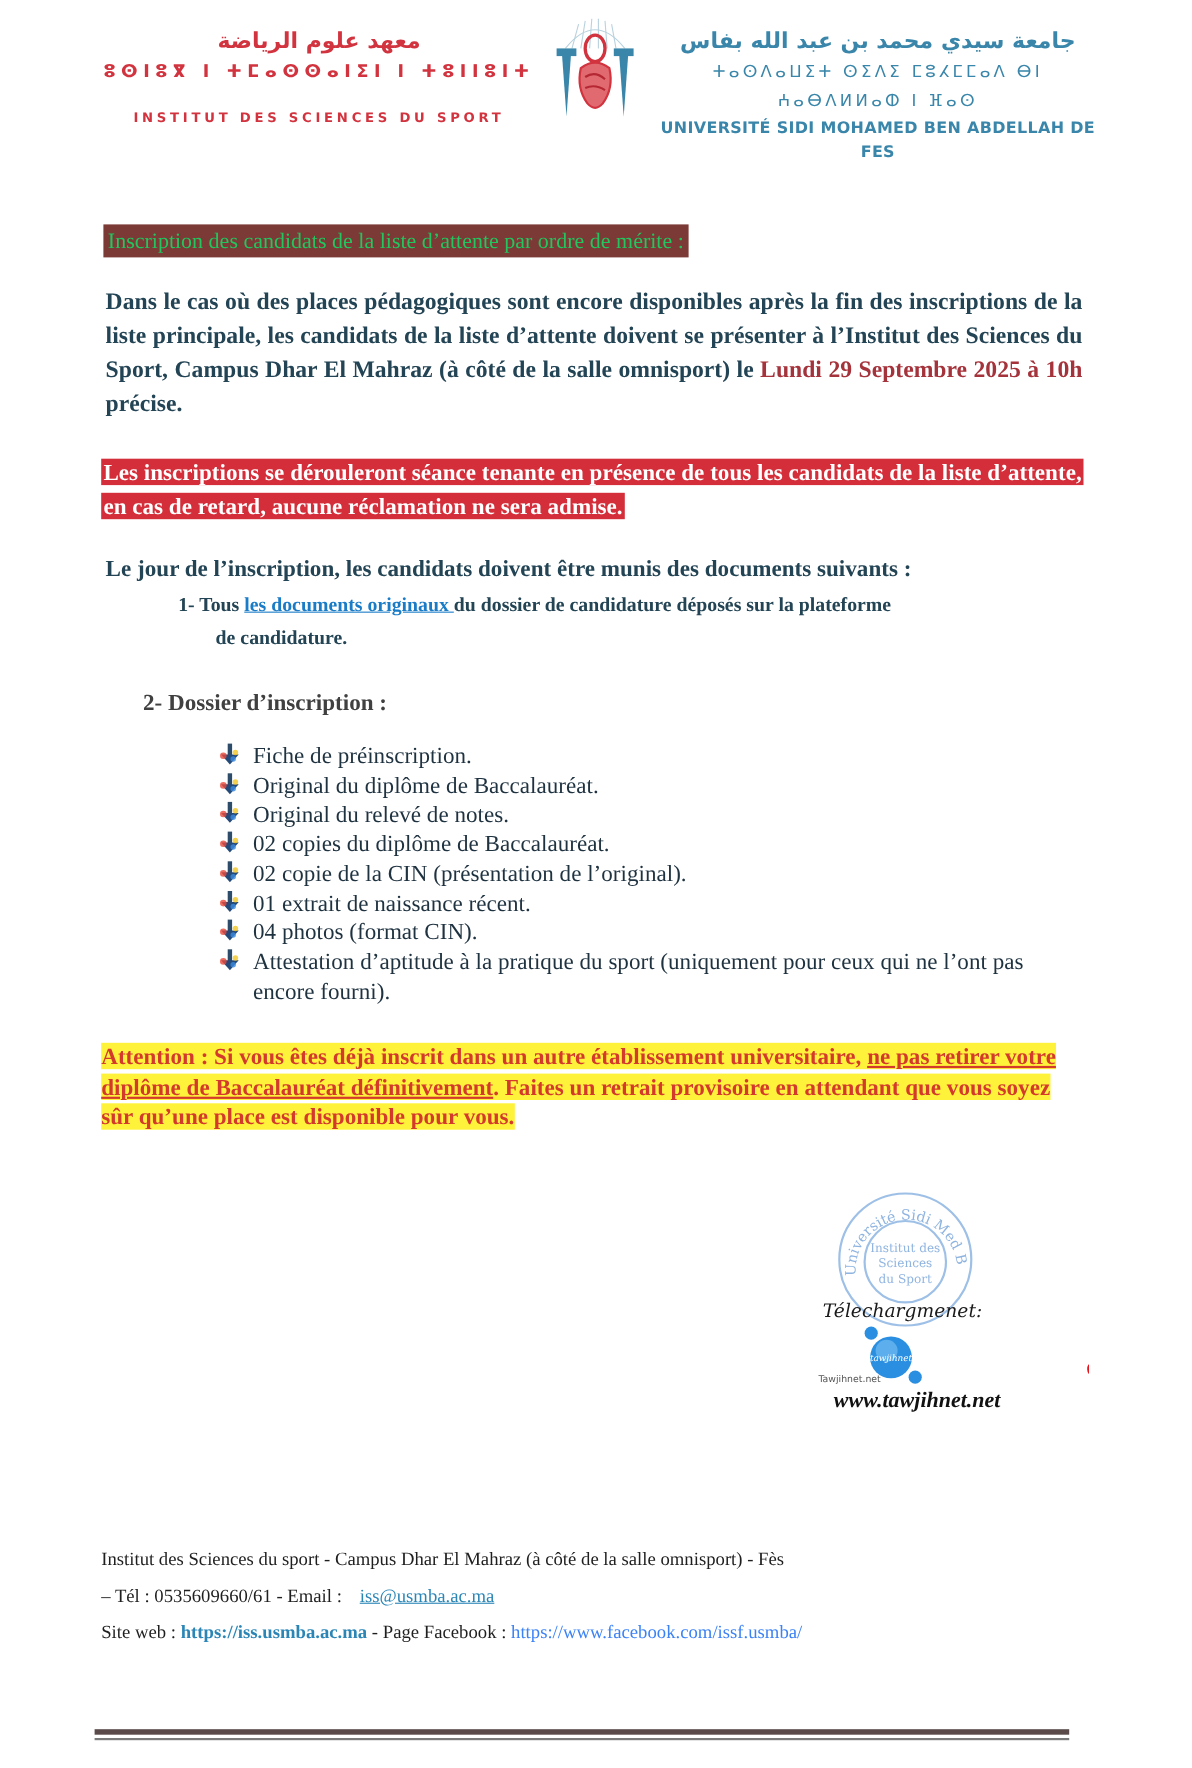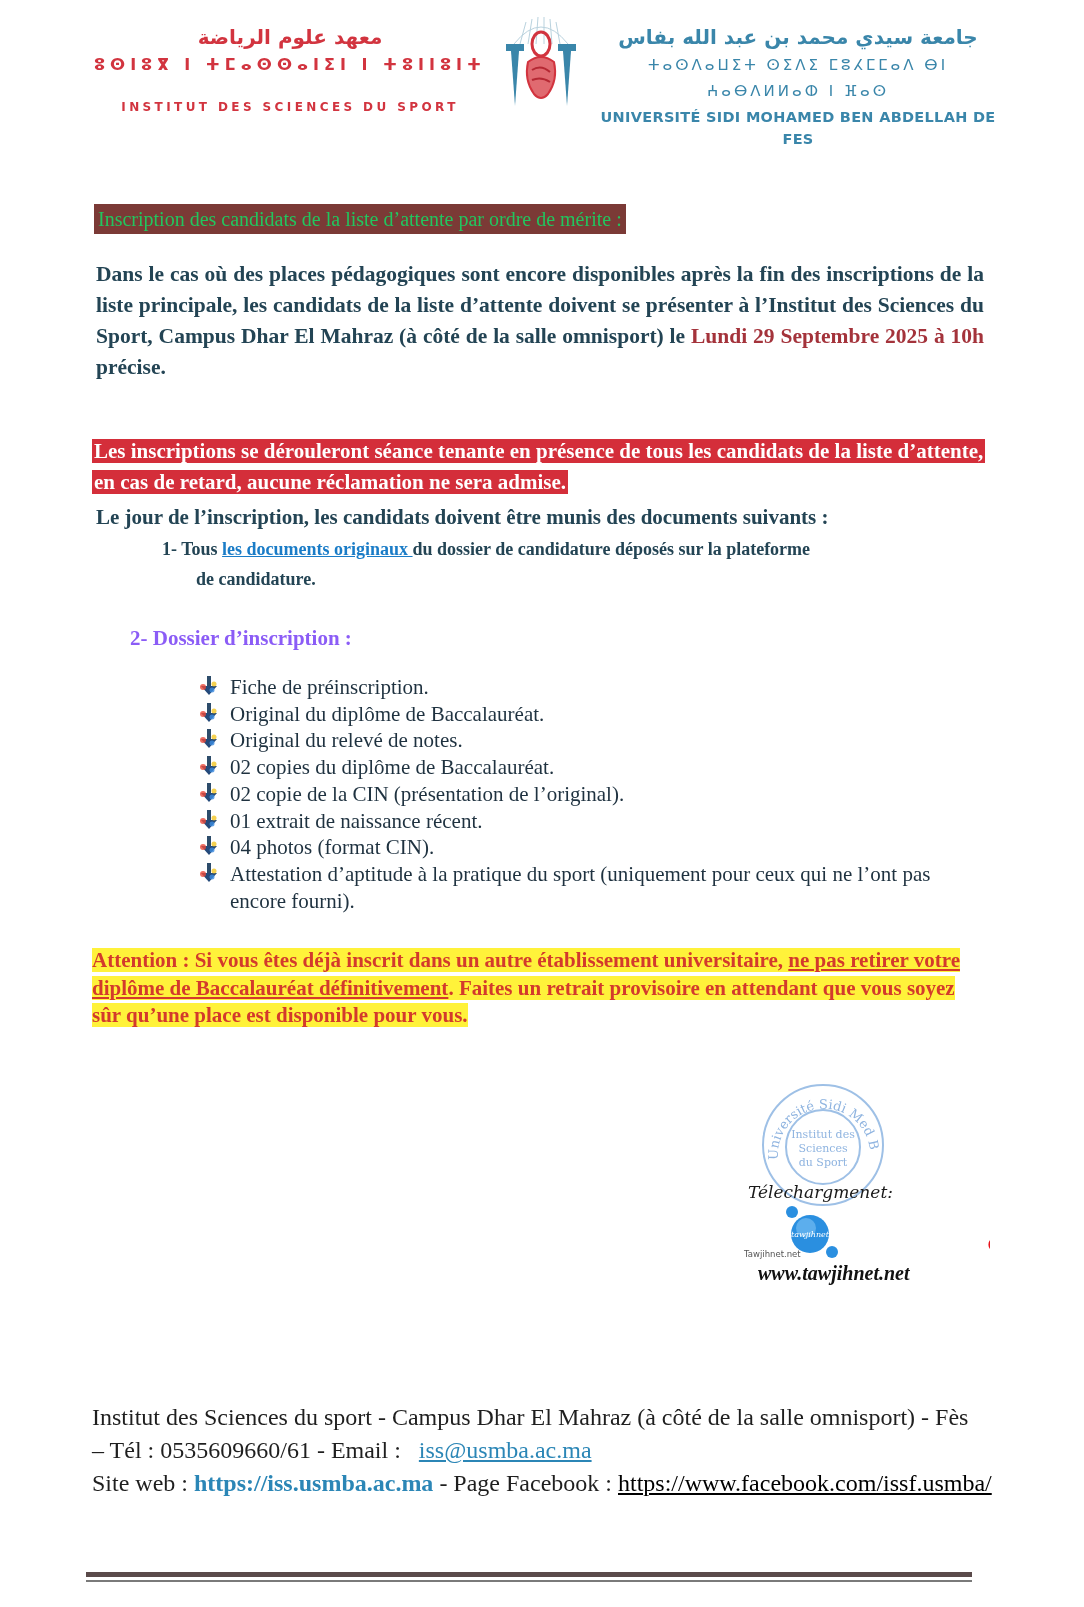--- a/index.html
+++ b/index.html
@@ -17,50 +17,50 @@
   .hdr-right .tf { font-family:"DejaVu Sans", sans-serif; font-weight:normal; font-size:15px; letter-spacing:3px; line-height:26px; margin-top:2px; }
   .hdr-right .fr { font-family:"DejaVu Sans", sans-serif; font-weight:bold; font-size:14.5px; letter-spacing:0.3px; line-height:22px; margin-top:2px; }
 
   .emblem { position:absolute; left:502px; top:14px; width:78px; height:100px; }
 
   
   .section-title { position:absolute; left:94px; top:204px; background:#7b3a36; color:#22c55e; font-size:20px; line-height:30px; padding:0 4px; letter-spacing:0; font-stretch:condensed; }
   .para1 { position:absolute; left:96px; top:259px; width:888px; font-weight:bold; font-size:21.5px; line-height:31px; color:#234454; text-align:justify; text-align-last:left; }
   .para1 .date { color:#a4333b; }
 
-  .alert-red { position:absolute; left:92px; top:414px; width:892px; font-weight:bold; font-size:21px; line-height:31px; color:#ffffff;margin-top:22px; }
+  .alert-red { position:absolute; left:92px; top:414px; width:892px; font-weight:bold; font-size:21px; line-height:31px; color:#ffffff; }
   .alert-red .hl { background:#d42e3a; box-decoration-break:clone; -webkit-box-decoration-break:clone; padding:0 2px; }
 
   .docs-intro { position:absolute; left:96px; top:503px; font-weight:bold; font-size:21px; line-height:28px; color:#234454; }
   .docs-item1 { position:absolute; left:130px; top:534px; width:860px; font-weight:bold; font-size:18px; line-height:30px; color:#234454;margin-left:32px; }
   .docs-item1 .lnk { color:#1a7cc7; text-decoration:underline; font-weight:bold; }
   .docs-item1 .cont { padding-left:34px; }
-  .docs-item2 { position:absolute; left:130px; top:624px; font-weight:bold; font-size:21px; line-height:28px; color:#8b5cf6; }
+  .docs-item2 { position:absolute; left:130px; top:624px; font-weight:bold; font-size:21px; line-height:28px; color:#404040; }
 
   .bullets { position:absolute; left:198px; top:674px; width:790px; list-style:none; margin:0; padding:0; }
   .bullets li { position:relative; padding-left:32px; font-size:21px; line-height:26.7px; color:#1f3240; }
   .bullets li .arrow { position:absolute; left:0; top:1px; width:22px; height:22px; }
 
   .attention { position:absolute; left:92px; top:947px; width:892px; font-weight:bold; font-size:21px; line-height:27.5px; color:#d33a2c; }
   .attention .hl { background:#fff23a; box-decoration-break:clone; -webkit-box-decoration-break:clone; }
   .attention u { text-decoration:underline; }
 
   
   .stamp { position:absolute; left:758px; top:1080px; width:130px; height:130px; }
   .watermark { position:absolute; left:740px; top:1180px; width:260px; }
   .wm-tele { position:absolute; left:8px; top:2px; font-family:"DejaVu Serif", serif; font-style:italic; font-size:17px; color:#1a1a1a; }
   .wm-logo { position:absolute; left:0; top:24px; width:250px; height:64px; }
   .wm-small { position:absolute; left:4px; top:69px; font-family:"DejaVu Sans", sans-serif; font-size:8.5px; color:#555; }
   .wm-url { position:absolute; left:18px; top:82px; font-family:"Liberation Serif", serif; font-style:italic; font-weight:bold; font-size:20px; color:#111; }
 
   
-  .footer { position:absolute; left:92px; top:1401px; width:900px; font-size:24px; line-height:33px; color:#1f1f1f; }
+  .footer { position:absolute; left:92px; top:1401px; width:900px; font-size:17px; line-height:33px; color:#1f1f1f; }
   .footer .email { color:#2b86b6; text-decoration:underline;margin-left:12px; }
   .footer .site { color:#2b86b6; font-weight:bold; }
-  .footer .fb { color:#000000; text-decoration:underline; }
+  .footer .fb { color:#3b82f6; }
 
   .rule-thick { position:absolute; left:86px; top:1572px; width:886px; height:5px; background:#5a4a4a; }
   .rule-thin { position:absolute; left:86px; top:1580px; width:886px; height:2px; background:#7a7a7a; }
 </style>
 </head>
 <body>
 
 <div class="header">
   <div class="hdr-left">
     <div class="ar">معهد علوم الرياضة</div>

